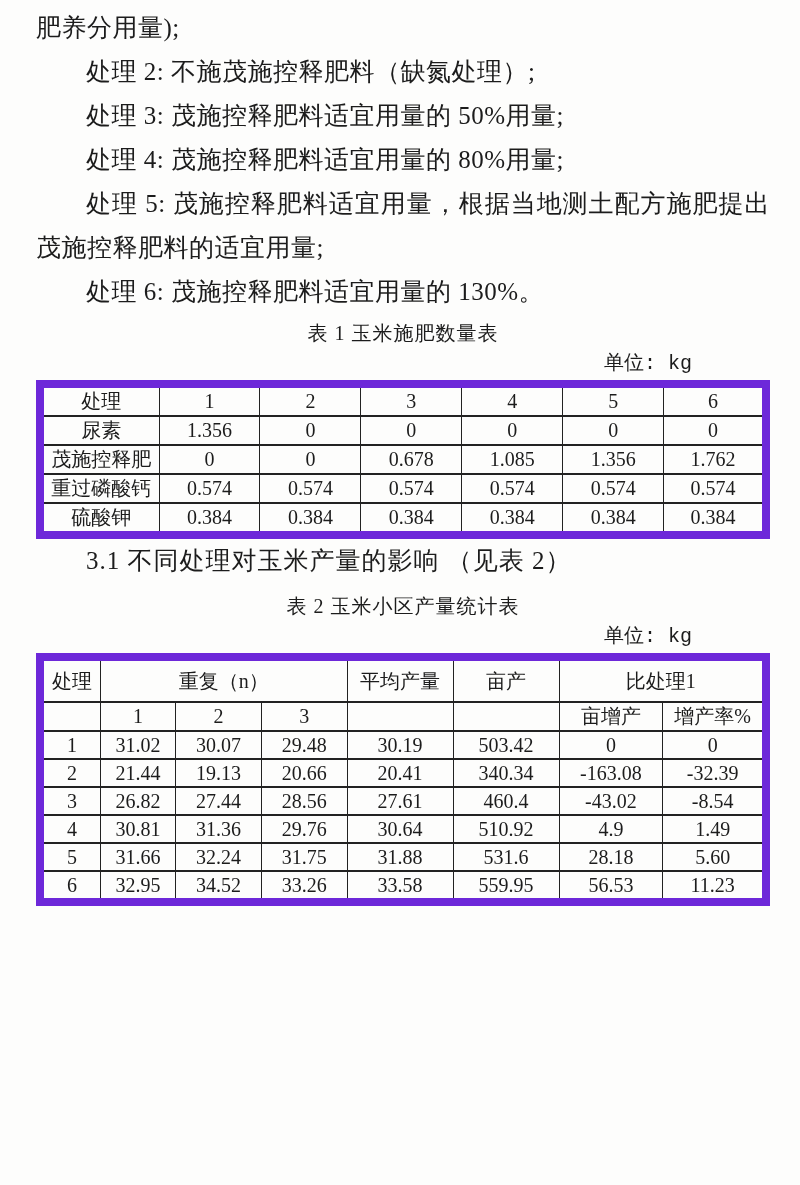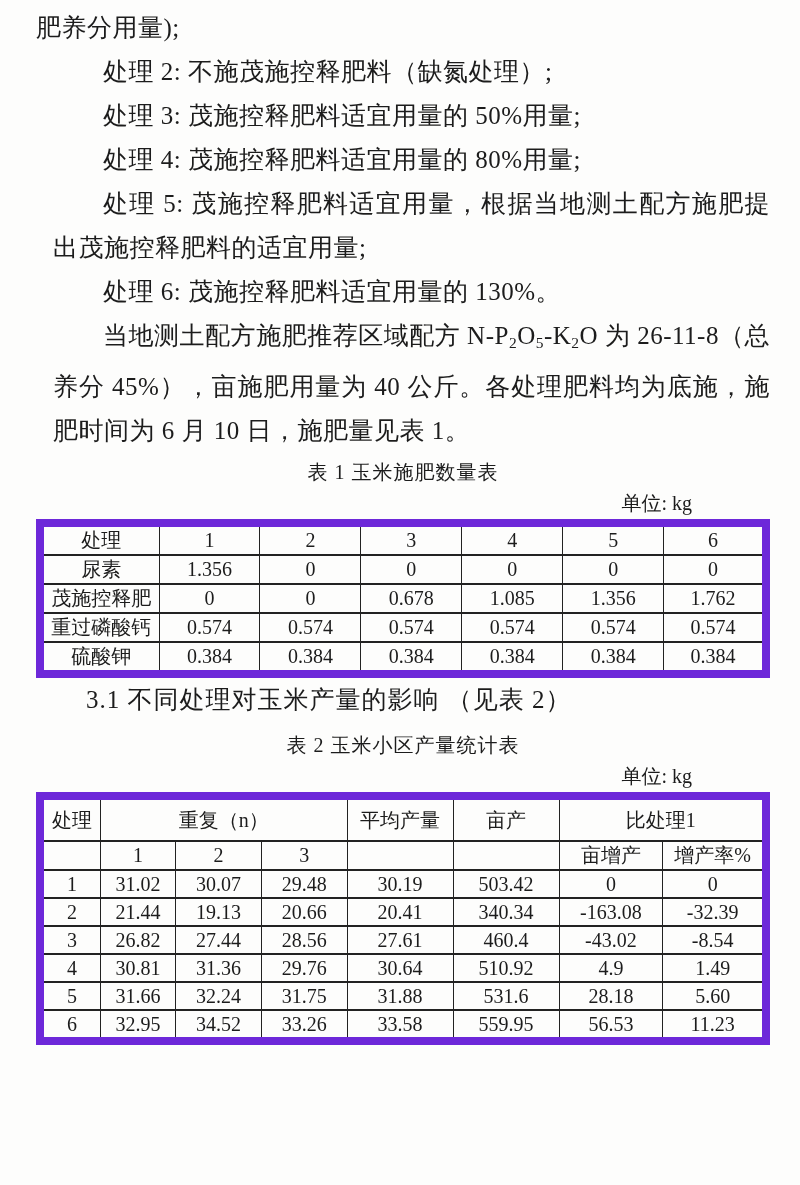--- a/index.html
+++ b/index.html
@@ -16,35 +16,36 @@
     padding:6px 30px 0 36px;
     position:relative;
   }
   p{margin:0;}
   .body-line{
     font-size:25px;
     line-height:44px;
     text-align:justify;
     letter-spacing:0.5px;
   }
-  .indent{text-indent:2em;margin-left:17px;}
+  .indent{text-indent:2em;}
   sub{font-size:0.62em;vertical-align:-0.28em;}
   .caption{
     font-size:20px;
     line-height:34px;
     text-align:center;
     margin-top:2px;
     letter-spacing:1px;
   }
   .unit-row{
     font-size:20px;
     line-height:24px;
     text-align:right;
     padding-right:78px;
     margin:2px 0 4px 0;
+    font-family:Liberation Mono, monospace;
   }
   table{
     width:100%;
     border-collapse:collapse;
     table-layout:fixed;
     border:8px solid #6d28d9;
   }
   td,th{
     border:solid #222;
     border-width:2px 1px;
@@ -82,21 +83,20 @@
 
 <div class="page">
 
   <p class="body-line">肥养分用量);</p>
   <p class="body-line indent">处理 2: 不施茂施控释肥料（缺氮处理）;</p>
   <p class="body-line indent">处理 3: 茂施控释肥料适宜用量的 50%用量;</p>
   <p class="body-line indent">处理 4: 茂施控释肥料适宜用量的 80%用量;</p>
   <p class="body-line indent">处理 5: 茂施控释肥料适宜用量，根据当地测土配方施肥提出茂施控释肥料的适宜用量;</p>
   <p class="body-line indent">处理 6: 茂施控释肥料适宜用量的 130%。</p>
 
-  <p class="body-line indent"><span>当地测土配方施肥推荐区域配方 N-P</span><sub>2</sub><span>O</span><sub>5</sub><span>-K</span><sub>2</sub><span>O 为 26-11-8（总养分 45%），亩施肥用量为 40 公斤。各处理肥料均为底施，施肥时间为 6 月 10 日，施肥量见表 1。</span></p>
 
   <div class="caption">表 1 玉米施肥数量表</div>
   <div class="unit-row">单位: kg</div>
 
   <table id="table1">
     <colgroup>
       <col style="width:16.4%">
       <col style="width:13.9%">
         <col style="width:13.9%">
         <col style="width:13.9%">

